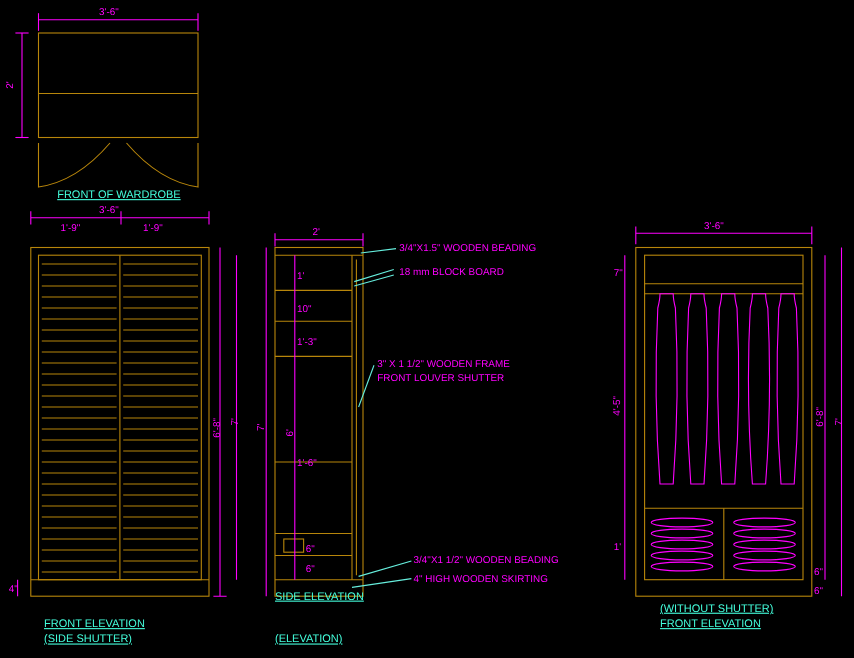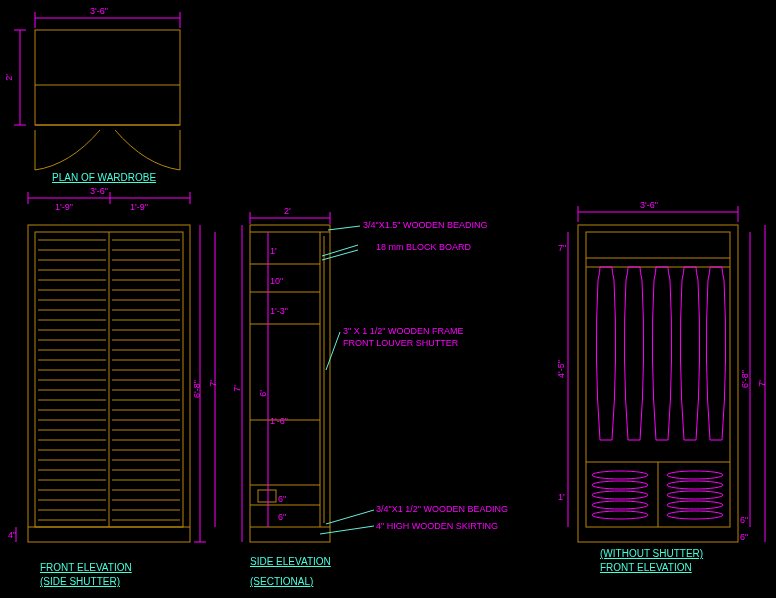--- a/index.html
+++ b/index.html
@@ -192,48 +192,48 @@
     <line x1="738" y1="206" x2="738" y2="222" class="magenta"></line>
     <line x1="568" y1="232" x2="568" y2="527" class="magenta"></line>
     <line x1="750" y1="232" x2="750" y2="527" class="magenta"></line>
     <line x1="765" y1="225" x2="765" y2="542" class="magenta"></line>
   </g>
 
 </svg>
 
 <span class="txt" style="left:90px;top:6px">3'-6"</span>
 <span class="txt" style="left:4px;top:74px;writing-mode:vertical-rl;transform:rotate(180deg)">2'</span>
-<span class="title" style="left:52px;top:172px">PLAN OF WARDROBE</span>
+<span class="title" style="left:52px;top:172px">FRONT OF WARDROBE</span>
 
 <span class="txt" style="left:90px;top:186px">3'-6"</span>
 <span class="txt" style="left:55px;top:202px">1'-9"</span>
 <span class="txt" style="left:130px;top:202px">1'-9"</span>
 <span class="txt" style="left:192px;top:380px;writing-mode:vertical-rl;transform:rotate(180deg)">6'-8"</span>
 <span class="txt" style="left:208px;top:380px;writing-mode:vertical-rl;transform:rotate(180deg)">7'</span>
 <span class="txt" style="left:8px;top:530px">4"</span>
 <span class="title" style="left:40px;top:562px">FRONT ELEVATION</span>
 <span class="title" style="left:40px;top:576px">(SIDE SHUTTER)</span>
 
 <span class="txt" style="left:284px;top:206px">2'</span>
 <span class="txt" style="left:270px;top:246px">1'</span>
 <span class="txt" style="left:270px;top:276px">10"</span>
 <span class="txt" style="left:270px;top:306px">1'-3"</span>
 <span class="txt" style="left:270px;top:416px">1'-6"</span>
 <span class="txt" style="left:258px;top:390px;writing-mode:vertical-rl;transform:rotate(180deg)">6'</span>
 <span class="txt" style="left:278px;top:494px">6"</span>
 <span class="txt" style="left:278px;top:512px">6"</span>
 <span class="txt" style="left:232px;top:385px;writing-mode:vertical-rl;transform:rotate(180deg)">7'</span>
 <span class="txt" style="left:363px;top:220px">3/4"X1.5" WOODEN BEADING</span>
-<span class="txt" style="left:376px;top:242px">18 mm BLOCK BOARD</span>
+<span class="txt" style="left:363px;top:242px">18 mm BLOCK BOARD</span>
 <span class="txt" style="left:343px;top:326px">3" X 1 1/2" WOODEN FRAME</span>
 <span class="txt" style="left:343px;top:338px">FRONT LOUVER SHUTTER</span>
 <span class="txt" style="left:376px;top:504px">3/4"X1 1/2" WOODEN BEADING</span>
 <span class="txt" style="left:376px;top:521px">4" HIGH WOODEN SKIRTING</span>
-<span class="title" style="left:250px;top:556px">SIDE ELEVATION</span>
-<span class="title" style="left:250px;top:576px">(SECTIONAL)</span>
+<span class="title" style="left:250px;top:537px">SIDE ELEVATION</span>
+<span class="title" style="left:250px;top:576px">(ELEVATION)</span>
 
 <span class="txt" style="left:640px;top:200px">3'-6"</span>
 <span class="txt" style="left:558px;top:243px">7"</span>
 <span class="txt" style="left:556px;top:360px;writing-mode:vertical-rl;transform:rotate(180deg)">4'-5"</span>
 <span class="txt" style="left:558px;top:492px">1'</span>
 <span class="txt" style="left:740px;top:370px;writing-mode:vertical-rl;transform:rotate(180deg)">6'-8"</span>
 <span class="txt" style="left:757px;top:380px;writing-mode:vertical-rl;transform:rotate(180deg)">7'</span>
 <span class="txt" style="left:740px;top:515px">6"</span>
 <span class="txt" style="left:740px;top:532px">6"</span>
 <span class="title" style="left:600px;top:562px">FRONT ELEVATION</span>

